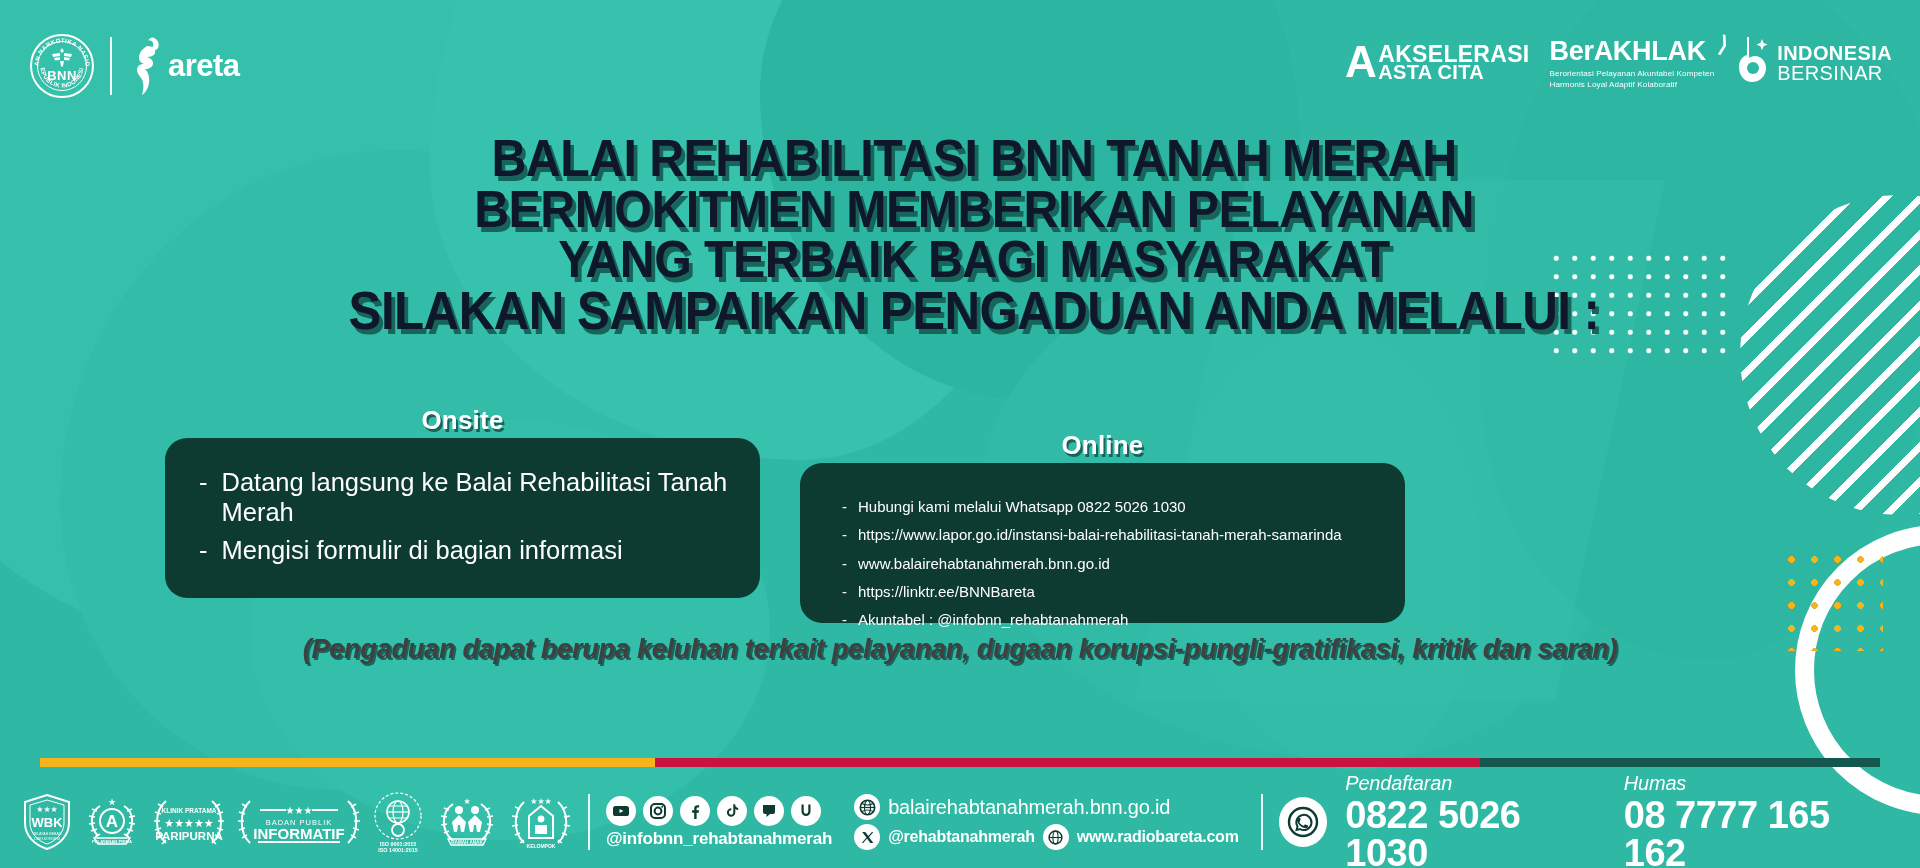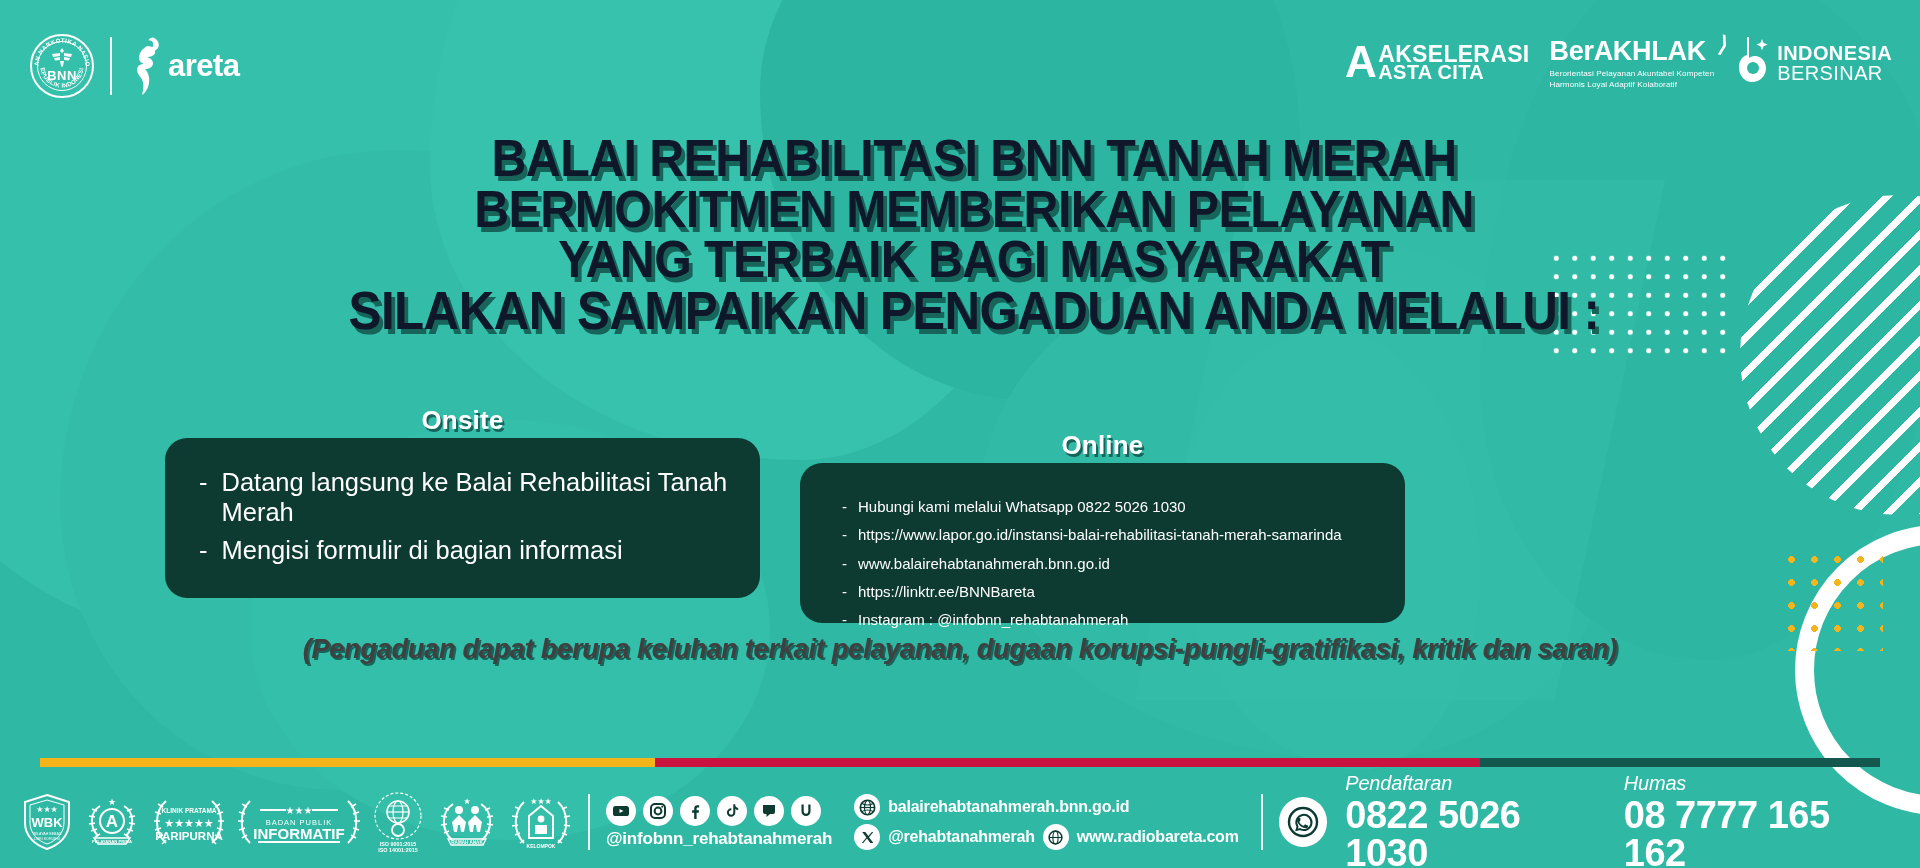--- a/index.html
+++ b/index.html
@@ -144,21 +144,21 @@
 
   .social{ display:flex; flex-direction:column; gap:3px; color:#fff; }
   .social-icons{ display:flex; gap:7px; }
   .soc{ width:30px; height:30px; background:#fff; border-radius:50%; display:flex; align-items:center; justify-content:center; }
   .soc svg{ display:block; }
   .social-handle{ font-size:17px; font-weight:600; letter-spacing:-.2px; }
 
   .web{ display:flex; flex-direction:column; gap:4px; color:#fff; margin-left:22px; }
   .web-row{ display:flex; align-items:center; gap:8px; }
   .web-ico{ width:26px; height:26px; background:#fff; border-radius:50%; display:flex; align-items:center; justify-content:center; }
-  .web-main{ font-size:16px; font-weight:700; letter-spacing:-.2px; }
+  .web-main{ font-size:20px; font-weight:400; letter-spacing:-.2px; }
   .web-sub{ font-size:16px; font-weight:600; letter-spacing:-.2px; }
 
   .contacts{ display:flex; align-items:center; gap:18px; margin-left:auto; padding-right:26px; color:#fff; }
   .wa-ico{ width:50px; height:50px; background:#fff; border-radius:50%; display:flex; align-items:center; justify-content:center; }
   .ct{ line-height:1.0; }
   .ct .lbl{ font-size:20px; font-style:italic; font-weight:400; letter-spacing:-.2px; }
   .ct .num{ font-size:38px; font-weight:bold; letter-spacing:-.5px; margin-top:3px; }
 </style>
 </head>
 <body>
@@ -287,21 +287,21 @@
     <li>
       <span class="dash">-</span>
       <span>www.balairehabtanahmerah.bnn.go.id</span>
     </li>
     <li>
       <span class="dash">-</span>
       <span>https://linktr.ee/BNNBareta</span>
     </li>
     <li>
       <span class="dash">-</span>
-      <span>Instagram : @infobnn_rehabtanahmerah</span>
+      <span>Akuntabel : @infobnn_rehabtanahmerah</span>
     </li>
   </ul>
 </div>
 
 <div class="note">(Pengaduan dapat berupa keluhan terkait pelayanan, dugaan korupsi-pungli-gratifikasi, kritik dan saran)</div>
 
 <div class="stripe">
   <div class="s1"></div>
   <div class="s2"></div>
   <div class="s3"></div>

